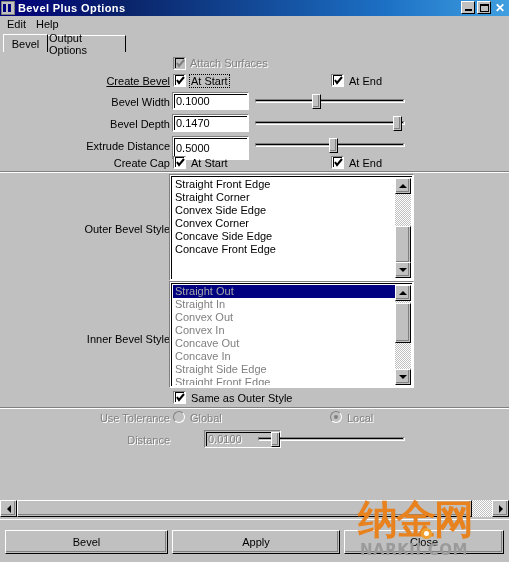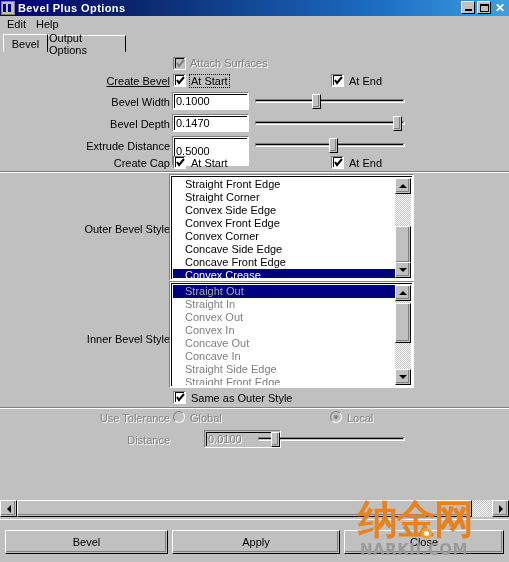--- a/index.html
+++ b/index.html
@@ -216,21 +216,21 @@
     background: #fff;
     overflow: hidden;
   }
   .lb-items {
     position: absolute; left: 1px; top: 1px; right: 17px; bottom: 1px;
     overflow: hidden;
   }
   .lb-item {
     height: 13px; line-height: 13px;
     font-size: 11px;
-    padding-left: 12px;
+    padding-left: 2px;
     white-space: nowrap;
     overflow: hidden;
   }
   .lb-item.sel { background: #000080; color: #fff; }
   .lb-item.dis { color: #808080; text-shadow: 1px 1px 0 #fff; }
   .lb-item.sel.dis { background: #000080; color: #a8a8a8; text-shadow: none; }
 
   
   .vscroll {
     position: absolute; top: 1px; right: 1px; bottom: 1px;
@@ -479,21 +479,21 @@
     <div class="tf" style="left:172px; top:62px; width:77px; height:18px;">
       <div class="inner"></div>
       <span>0.1470</span>
     </div>
     <div class="slider" style="left:255px; top:63px; width:150px;">
       <div class="track"></div>
       <div class="thumb" style="left:138px;"></div>
     </div>
 
     <div class="row-label" style="left:50px; top:88px; width:120px;">Extrude Distance</div>
-    <div class="tf" style="left:172px; top:84px; width:77px; height:30px;">
+    <div class="tf" style="left:172px; top:84px; width:77px; height:24px;">
       <div class="inner"></div>
       <span>0.5000</span>
     </div>
     <div class="slider" style="left:255px; top:85px; width:150px;">
       <div class="track"></div>
       <div class="thumb" style="left:74px;"></div>
     </div>
 
     <div class="row-label" style="left:60px; top:105px; width:110px;">Create Cap</div>
     <div class="cb" style="left:173px; top:104px;">
@@ -516,25 +516,23 @@
 
     <div class="sep" style="top:119px;"></div>
 
     <div class="row-label" style="left:60px; top:171px; width:110px;">Outer Bevel Style</div>
     <div class="listbox" style="left:169px; top:122px; width:245px; height:107px;">
       <div class="lb-inner">
         <div class="lb-items">
           <div class="lb-item">Straight Front Edge</div>
           <div class="lb-item">Straight Corner</div>
           <div class="lb-item">Convex Side Edge</div>
-          <div class="lb-item">Convex Front Edge</div>
           <div class="lb-item">Convex Corner</div>
           <div class="lb-item">Concave Side Edge</div>
           <div class="lb-item">Concave Front Edge</div>
-          <div class="lb-item sel">Convex Crease</div>
         </div>
         <div class="vscroll">
           <div class="sb-bg"></div>
           <div class="sb-btn up" style="top:0;">
               <div class="ar"></div>
             </div>
           <div class="sb-thumb" style="top:48px; height:38px;"></div>
           <div class="sb-btn down" style="bottom:0;">
               <div class="ar"></div>
             </div>

